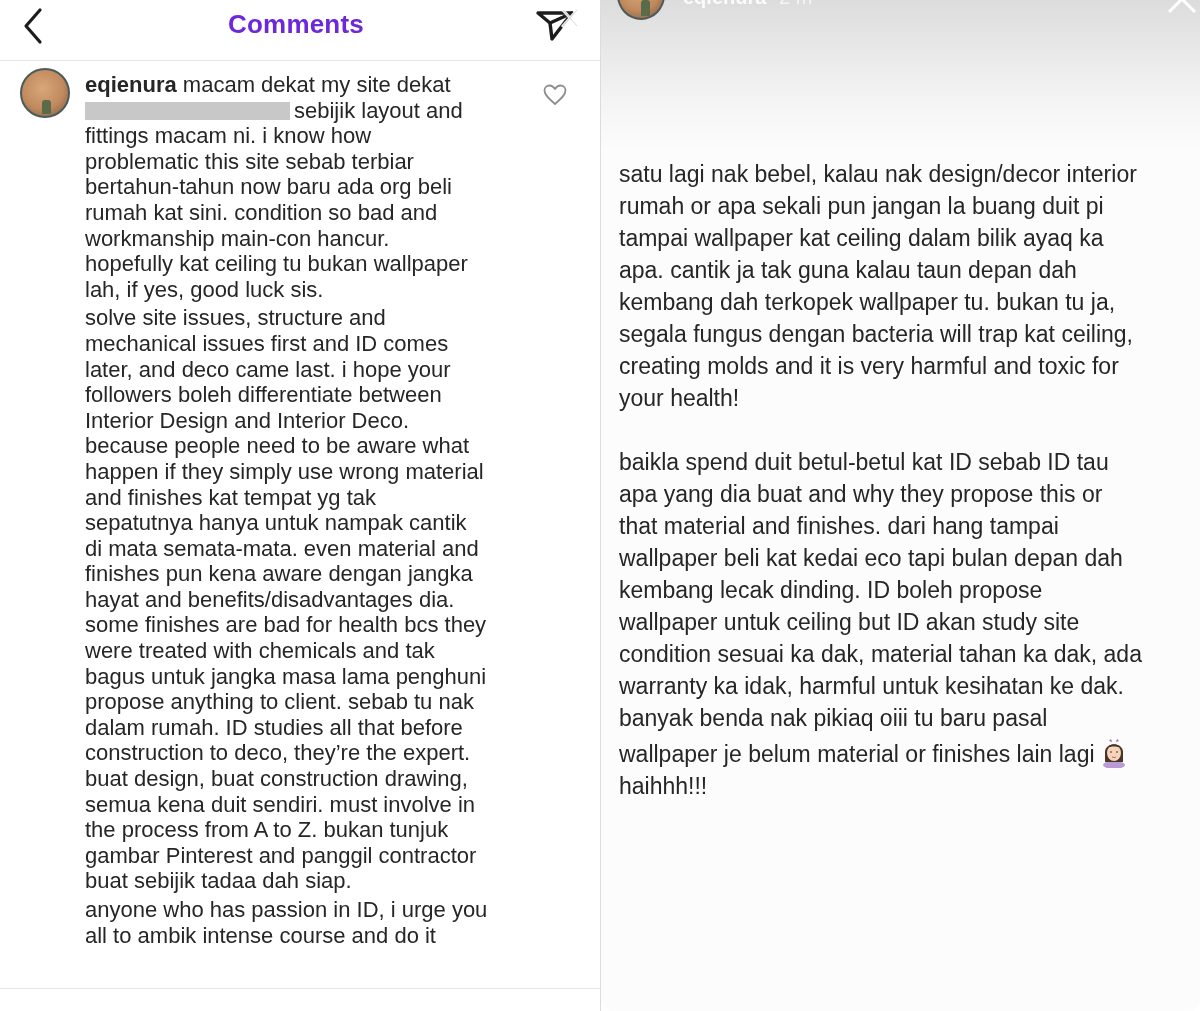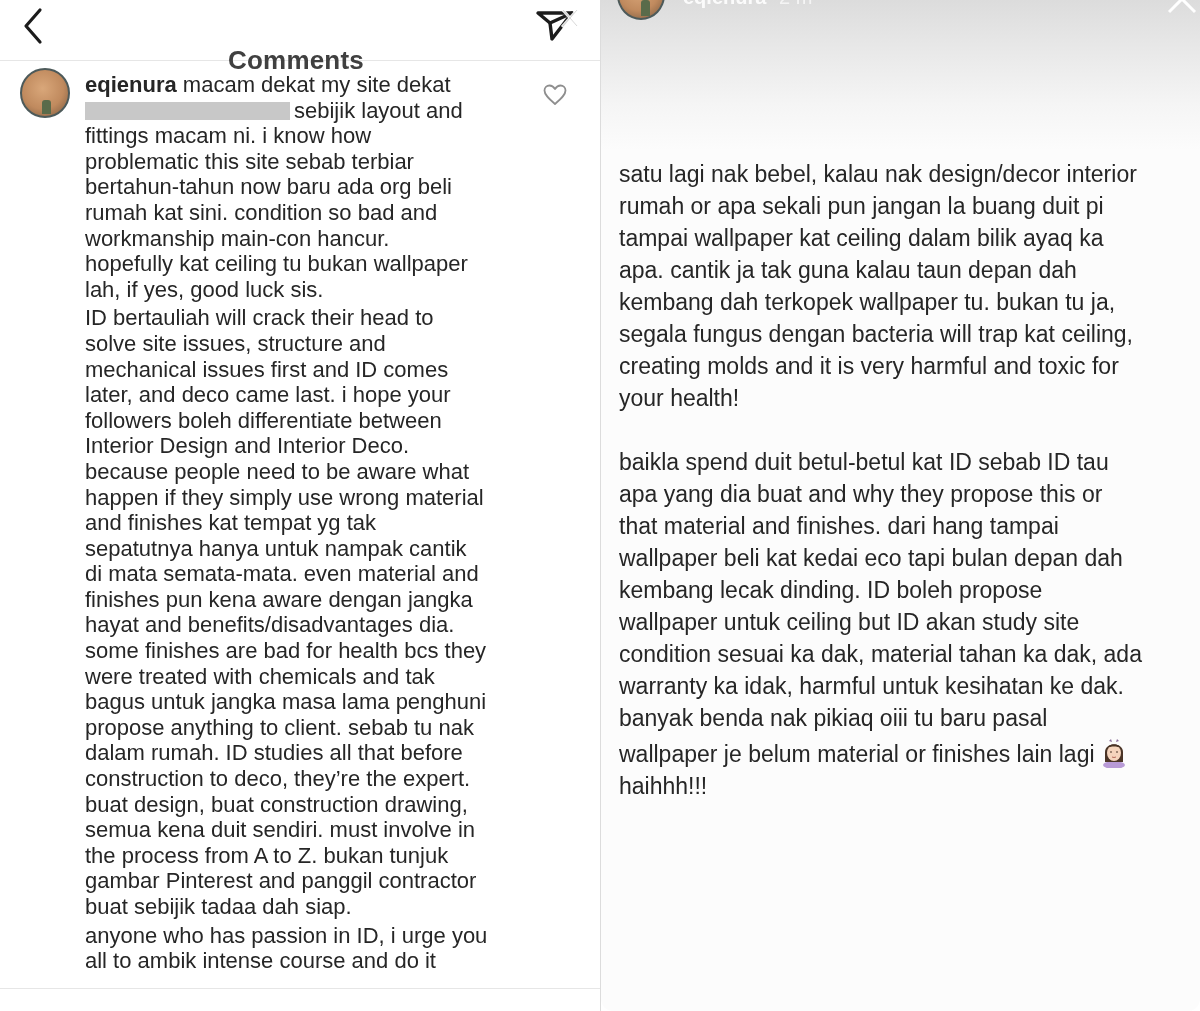--- a/index.html
+++ b/index.html
@@ -18,21 +18,21 @@
   .comments-header {
     position: absolute; left: 0; top: 0; width: 600px; height: 60px;
     border-bottom: 1px solid #e6e6e6;
   }
   .back-btn {
     position: absolute; left: 18px; top: 6px; width: 32px; height: 40px;
     cursor: pointer;
   }
   .header-title {
     position: absolute; left: 0; right: 8px; top: 9px; text-align: center;
-    font-size: 26px; font-weight: bold; color: #404040; letter-spacing: 0.2px; margin-top: 36px;
+    font-size: 26px; font-weight: bold; color: #6d28d9; letter-spacing: 0.2px;
   }
   .share-btn {
     position: absolute; left: 534px; top: 3px; width: 54px; height: 42px; cursor: pointer;
   }
   .comment {
     position: absolute; left: 0; top: 60px; width: 600px;
   }
   .avatar {
     position: absolute; left: 20px; top: 8px; width: 50px; height: 50px;
     border-radius: 50%;
@@ -131,21 +131,20 @@
       <p><span class="username">eqienura</span> <span>macam dekat my site dekat</span></p>
       <p><span class="redacted"></span><span>sebijik layout and</span></p>
       <p>fittings macam ni. i know how</p>
       <p>problematic this site sebab terbiar</p>
       <p>bertahun-tahun now baru ada org beli</p>
       <p>rumah kat sini. condition so bad and</p>
       <p>workmanship main-con hancur.</p>
       <p>hopefully kat ceiling tu bukan wallpaper</p>
       <p>lah, if yes, good luck sis.</p>
       <div class="para-gap"></div>
-      <p>ID bertauliah will crack their head to</p>
       <p>solve site issues, structure and</p>
       <p>mechanical issues first and ID comes</p>
       <p>later, and deco came last. i hope your</p>
       <p>followers boleh differentiate between</p>
       <p>Interior Design and Interior Deco.</p>
       <p>because people need to be aware what</p>
       <p>happen if they simply use wrong material</p>
       <p>and finishes kat tempat yg tak</p>
       <p>sepatutnya hanya untuk nampak cantik</p>
       <p>di mata semata-mata. even material and</p>

